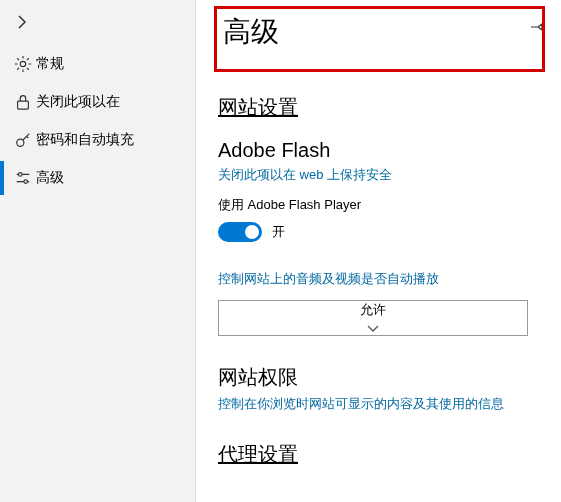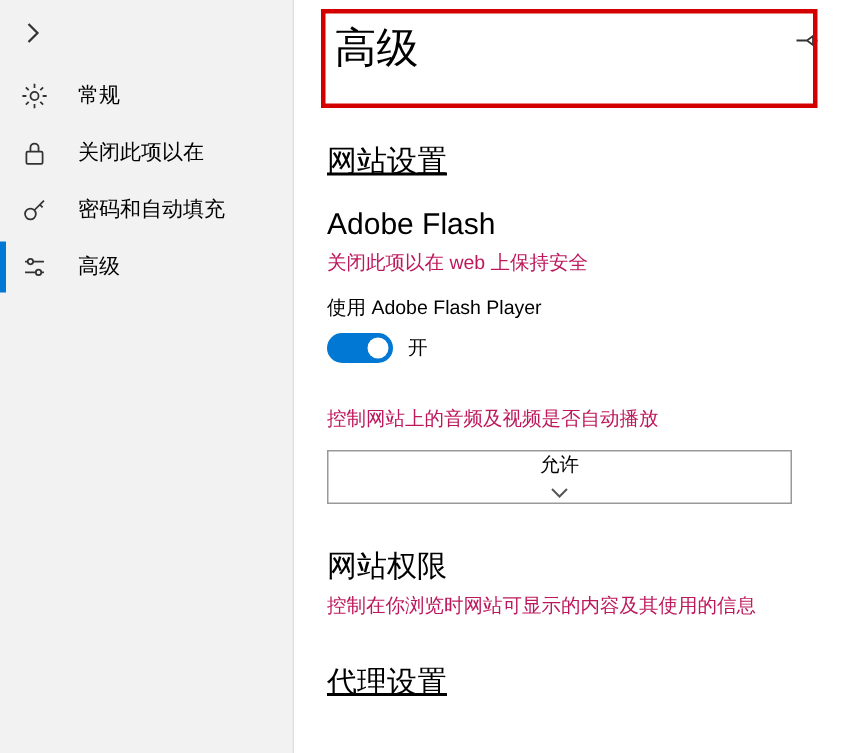--- a/index.html
+++ b/index.html
@@ -1,32 +1,32 @@
 <!DOCTYPE html>
 <html><head>
   <meta charset="utf-8">
   <style>
     * { margin: 0; padding: 0; box-sizing: border-box; }
     body { font-family: "Microsoft YaHei", "Segoe UI", sans-serif; font-size: 14px; color: #000; background: #fff; width: 561px; height: 502px; overflow: hidden; display: flex; }
     .sidebar { width: 196px; background: #f2f2f2; border-right: 1px solid #e0e0e0; padding-top: 8px; position: relative; }
     .sidebar-top { padding: 6px 14px 12px; }
     .chevron { width: 16px; height: 16px; display: inline-block; }
-    .sidebar-item { display: flex; padding: 10px 14px; gap: 20px; cursor: pointer; position: relative; }
+    .sidebar-item { display: flex; padding: 10px 14px; gap: 4px; cursor: pointer; position: relative; }
     .sidebar-item.active::before { content: ""; position: absolute; left: 0; top: 2px; bottom: 2px; width: 4px; background: #0078d4; }
     .sidebar-item .icon { width: 18px; height: 18px; display: flex; align-items: center; justify-content: center; flex-shrink: 0; }
     .sidebar-item .label { font-size: 14px; color: #000; }
     .main { flex: 1; padding: 0 0 0 0; overflow-y: auto; position: relative; }
     .title-wrap { border: 3px solid #d40000; margin: 6px 16px 0 18px; padding: 4px 6px 18px 6px; position: relative; }
     .page-title { font-size: 28px; font-weight: 400; }
     .pin-icon { position: absolute; right: 14px; top: 18px; width: 18px; height: 18px; }
     .content { padding: 0 22px 20px 22px; }
     .section-header { font-size: 20px; font-weight: 400; margin: 22px 0 18px 0; text-decoration: underline; }
     .setting-group { margin-bottom: 28px; }
     .setting-title { font-size: 20px; margin-bottom: 4px; }
-    .setting-desc { font-size: 13px; color: #be185d; margin-bottom: 12px; }
+    .setting-desc { font-size: 13px; color: #0369a1; margin-bottom: 12px; }
     .setting-sub { font-size: 13px; margin-bottom: 8px; }
     .toggle-row { display: flex; align-items: center; gap: 10px; margin-top: 4px; }
     .toggle { width: 44px; height: 20px; background: #0078d4; border-radius: 10px; position: relative; cursor: pointer; }
     .toggle::after { content: ""; position: absolute; right: 3px; top: 3px; width: 14px; height: 14px; background: #fff; border-radius: 50%; }
     .toggle-label { font-size: 13px; }
     .select-box { width: 310px; height: 36px; border: 1px solid #999; background: #fff; display: flex; align-items: center; justify-content: space-between; padding: 0 12px; cursor: pointer; flex-direction: column; }
     .select-box .sel-label { font-size: 13px; }
     .select-box .chev { width: 14px; height: 14px; }
     .btn { width: 130px; height: 34px; background: #ccc; border: none; font-size: 13px; font-family: inherit; cursor: pointer; }
   </style>

